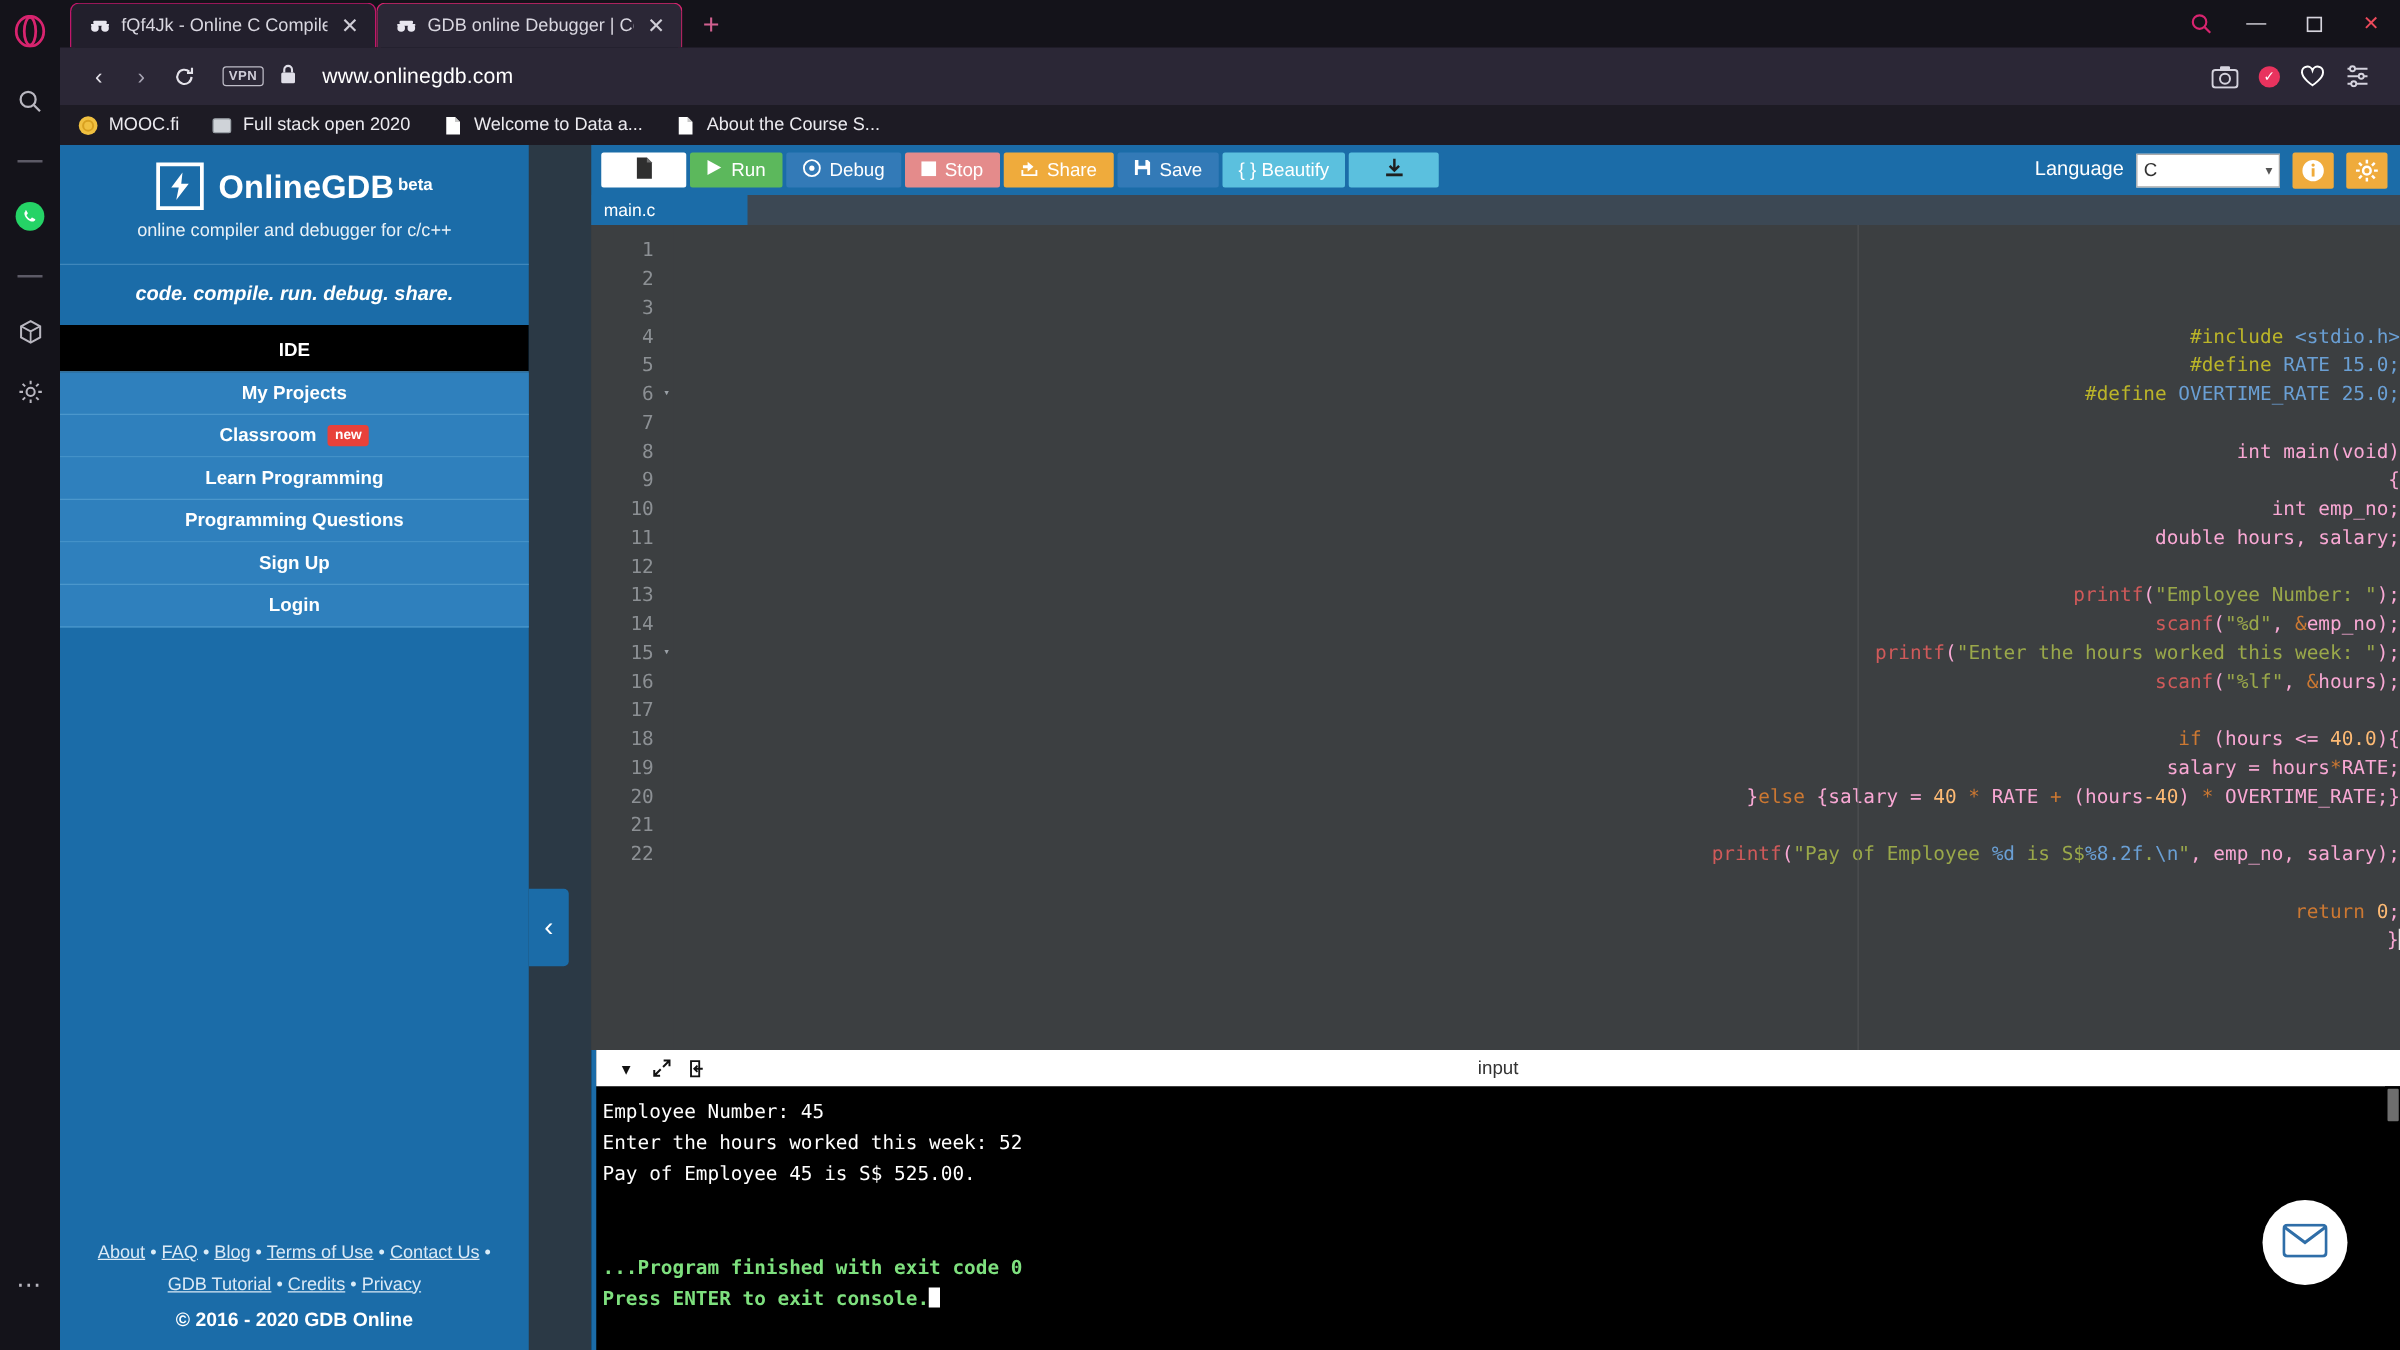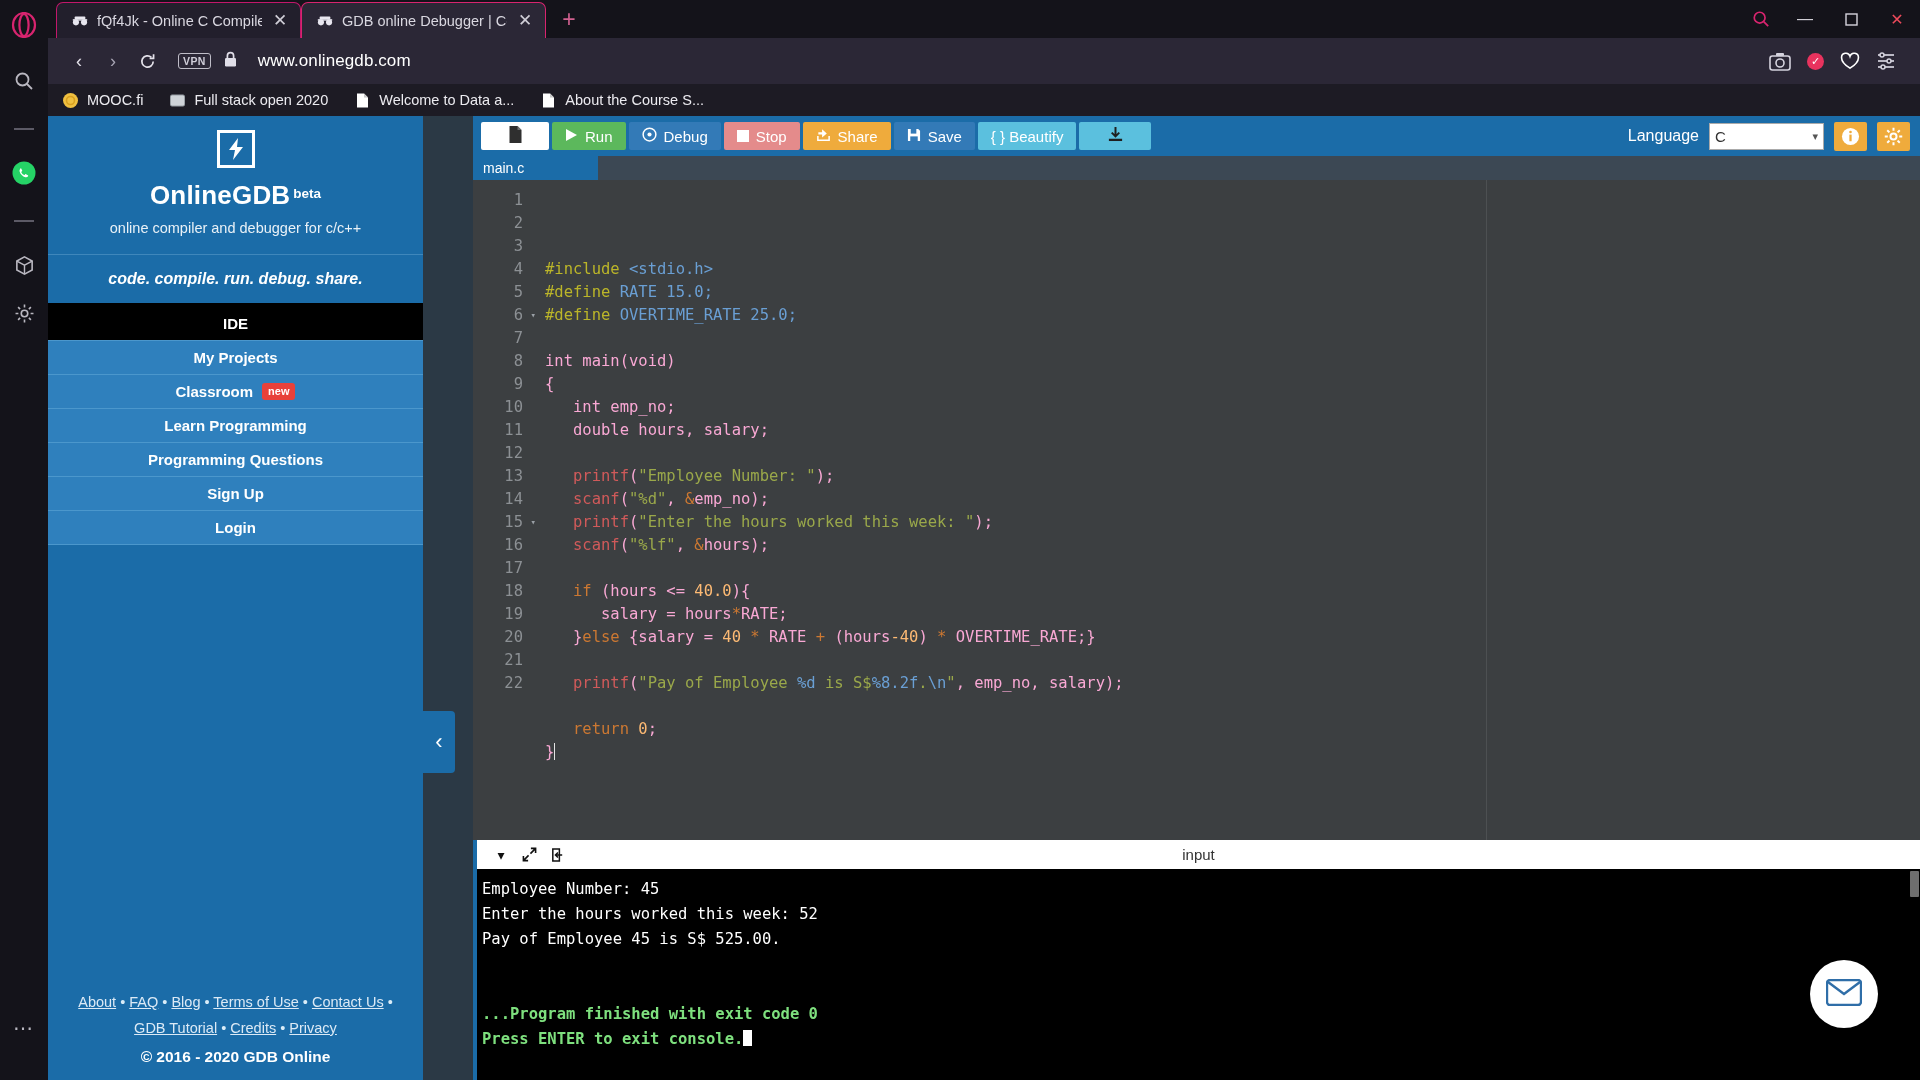--- a/index.html
+++ b/index.html
@@ -77,21 +77,21 @@
   .bm-ico { width:17px; height:17px; flex:none; }
 
   
   #page { position:absolute; left:48px; top:116px; right:0; bottom:0;
     background:#2b3945; overflow:hidden; }
 
   
   #gdb-sidebar { position:absolute; left:0; top:0; width:375px; bottom:0;
     background:#1b6ca8; }
   #brand-area { padding:14px 0 18px; text-align:center; }
-  #brand-row { display:flex; align-items:center; justify-content:center; gap:12px;flex-direction:column; }
+  #brand-row { display:flex; align-items:center; justify-content:center; gap:12px; }
   #bolt-box { width:38px; height:38px; border:3px solid #fff;
     display:flex; align-items:center; justify-content:center; }
   #bolt-box svg { display:block; }
   #brand-name { color:#fff; font-size:26px; font-weight:700; letter-spacing:.2px; }
   #brand-beta { color:#fff; font-size:13.5px; font-weight:700;
     vertical-align:super; margin-left:3px; }
   #brand-sub { color:#e9f1f7; font-size:14.5px; margin-top:9px; }
   #tagline { border-top:1px solid #3f87bb; border-bottom:4px solid #000000;
     padding:15px 0; text-align:center; color:#fff; font-style:italic;
     font-weight:600; font-size:16px; }
@@ -148,21 +148,21 @@
   #editor { position:absolute; left:0; right:0; top:64px; bottom:240px;
     background:#3c3f41; display:flex; overflow:hidden; }
   #gutter { width:66px; flex:none; background:#3c3f41; text-align:right;
     padding-top:9px; color:#8c9094; font-size:15.5px;
     font-family:"DejaVu Sans Mono", monospace; line-height:23px;
     position:relative; }
   .gut-line { padding-right:16px; position:relative; }
   .fold { position:absolute; right:3px; top:0; font-size:9px; color:#9aa0a6; }
   #code-pane { flex:1; padding-top:9px; padding-left:6px;
     font-family:"DejaVu Sans Mono", monospace; font-size:15.5px;
-    line-height:23px; color:#e3e3e3; white-space:pre; position:relative; }
+    line-height:23px; color:#e3e3e3; white-space:pre; position:relative;text-align:right; }
   #code-right-border { position:absolute; left:947px; top:0; bottom:0;
     width:1px; background:#4d5052; }
   .kw   { color:#cc7832; }
   .pre  { color:#bbb529; }
   .str  { color:#9aa84a; }
   .fn   { color:#d05a5a; }
   .num  { color:#fdba74; }
   .type { color:#6a9fd4; }
   .op   { color:#f9a8d4; }
   .amp  { color:#cc7832; }

